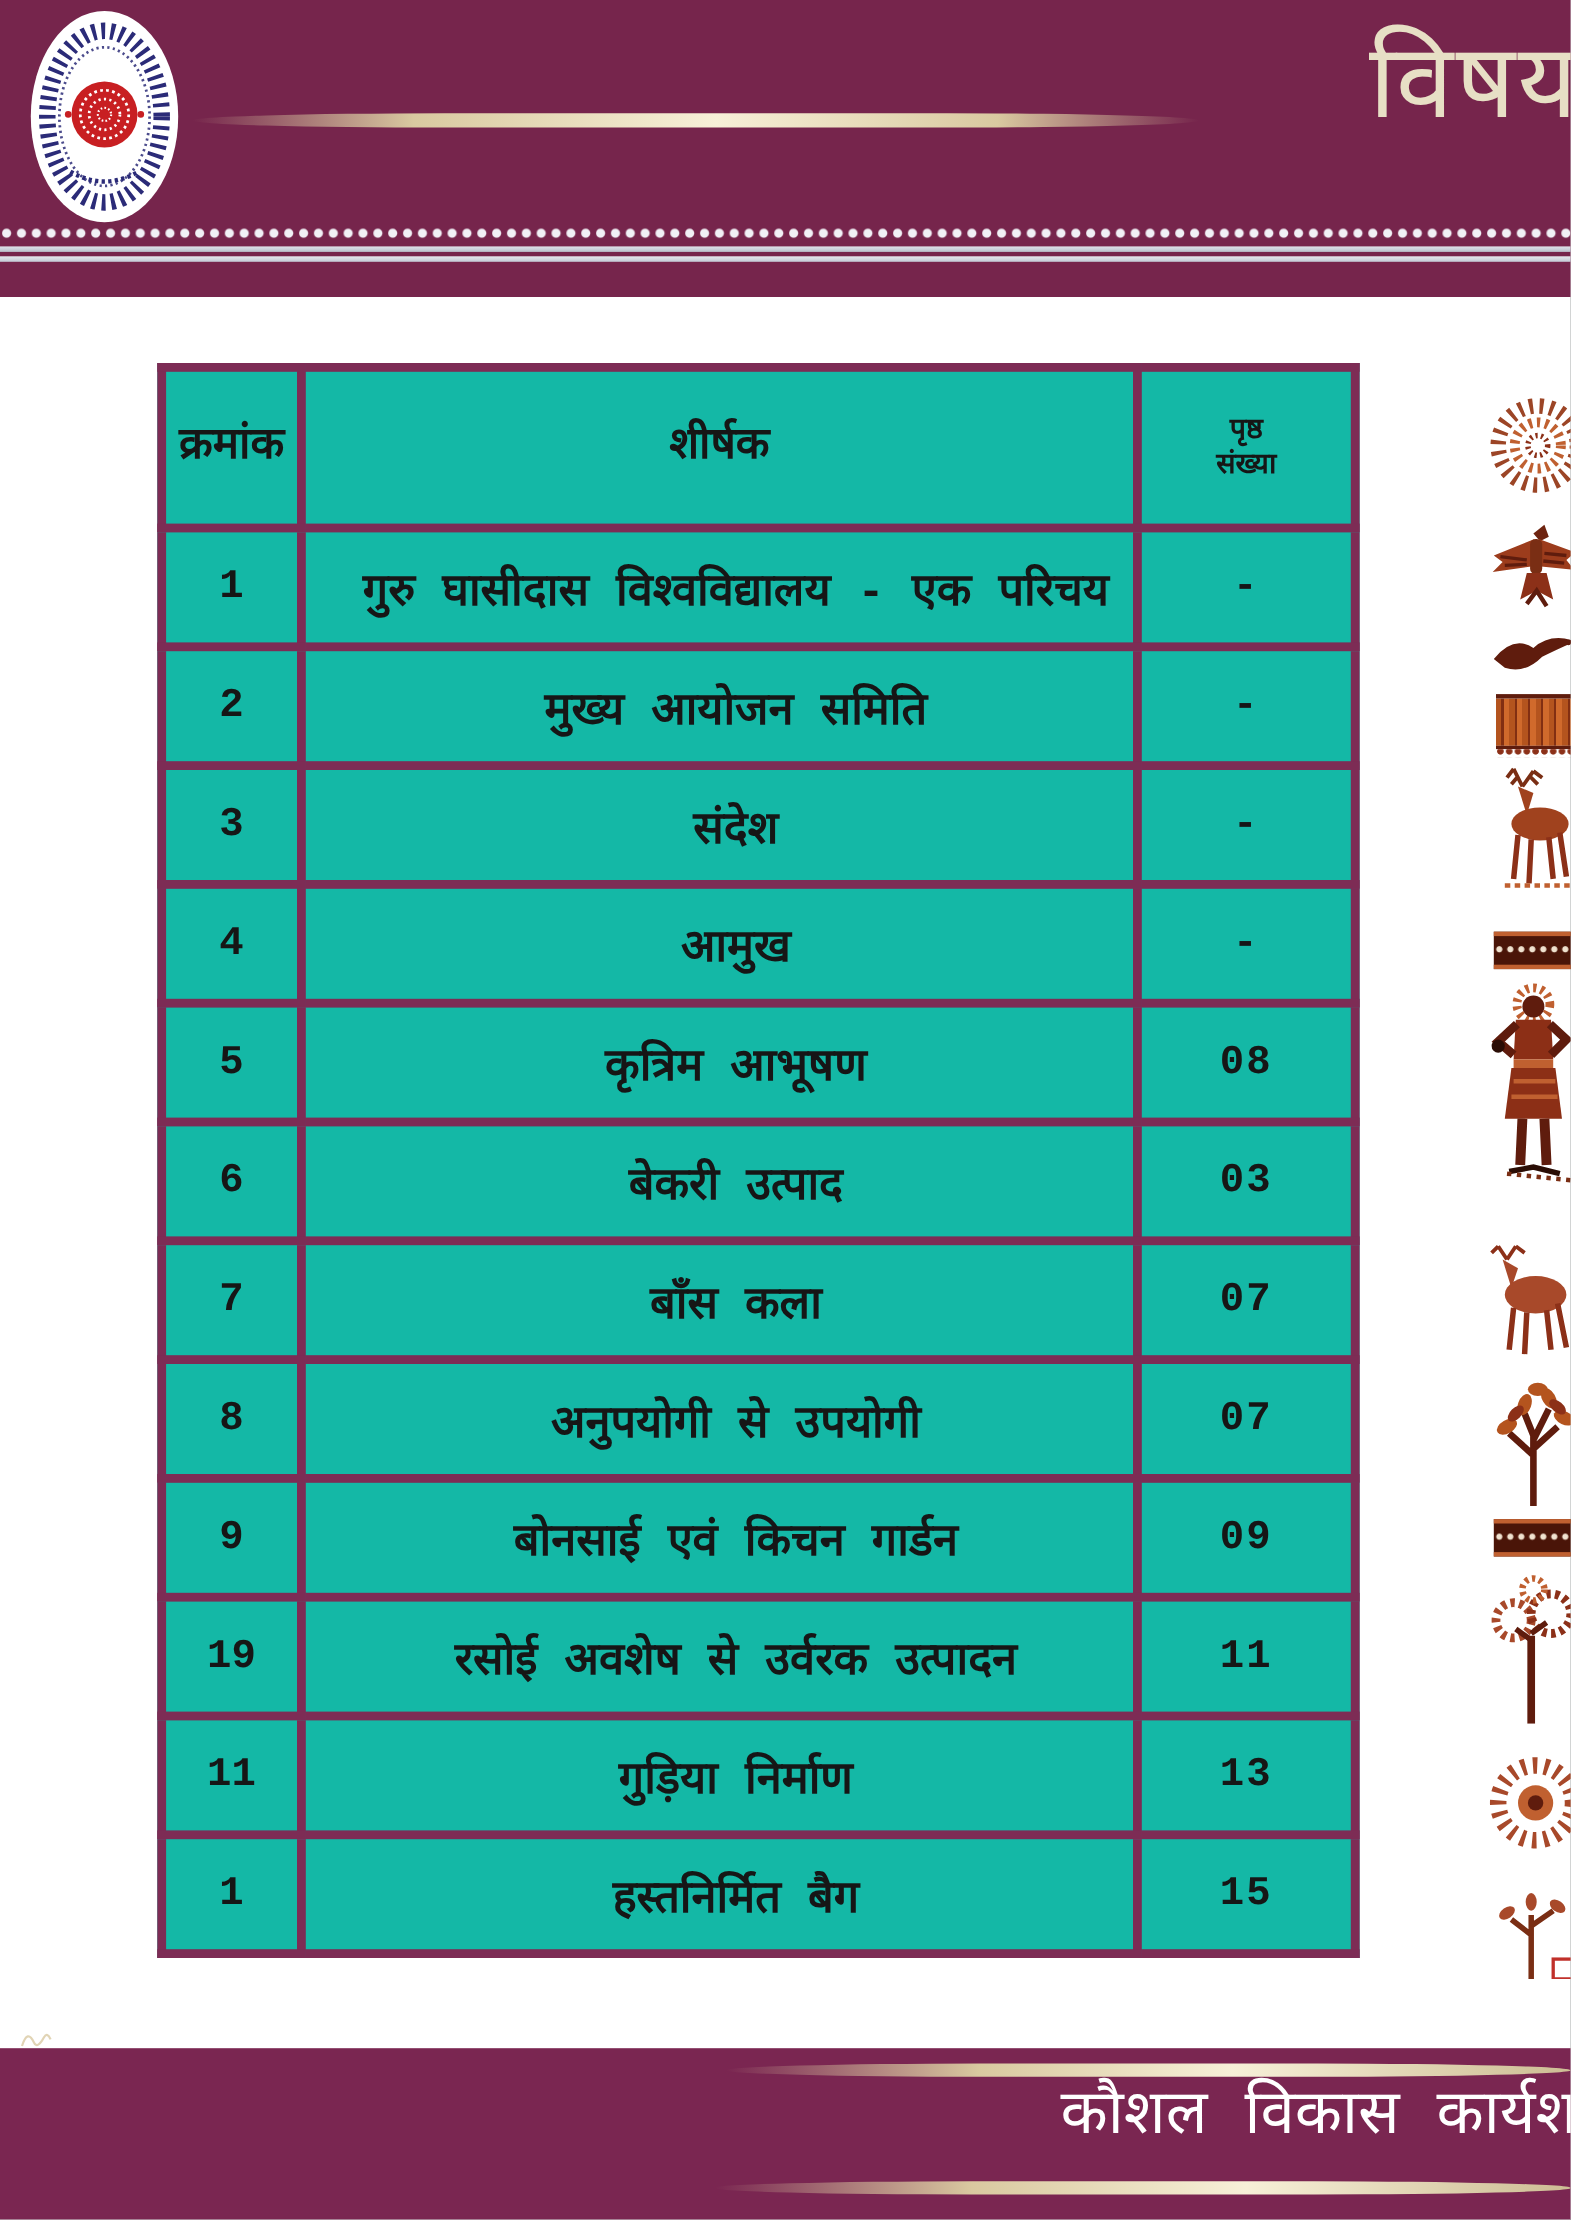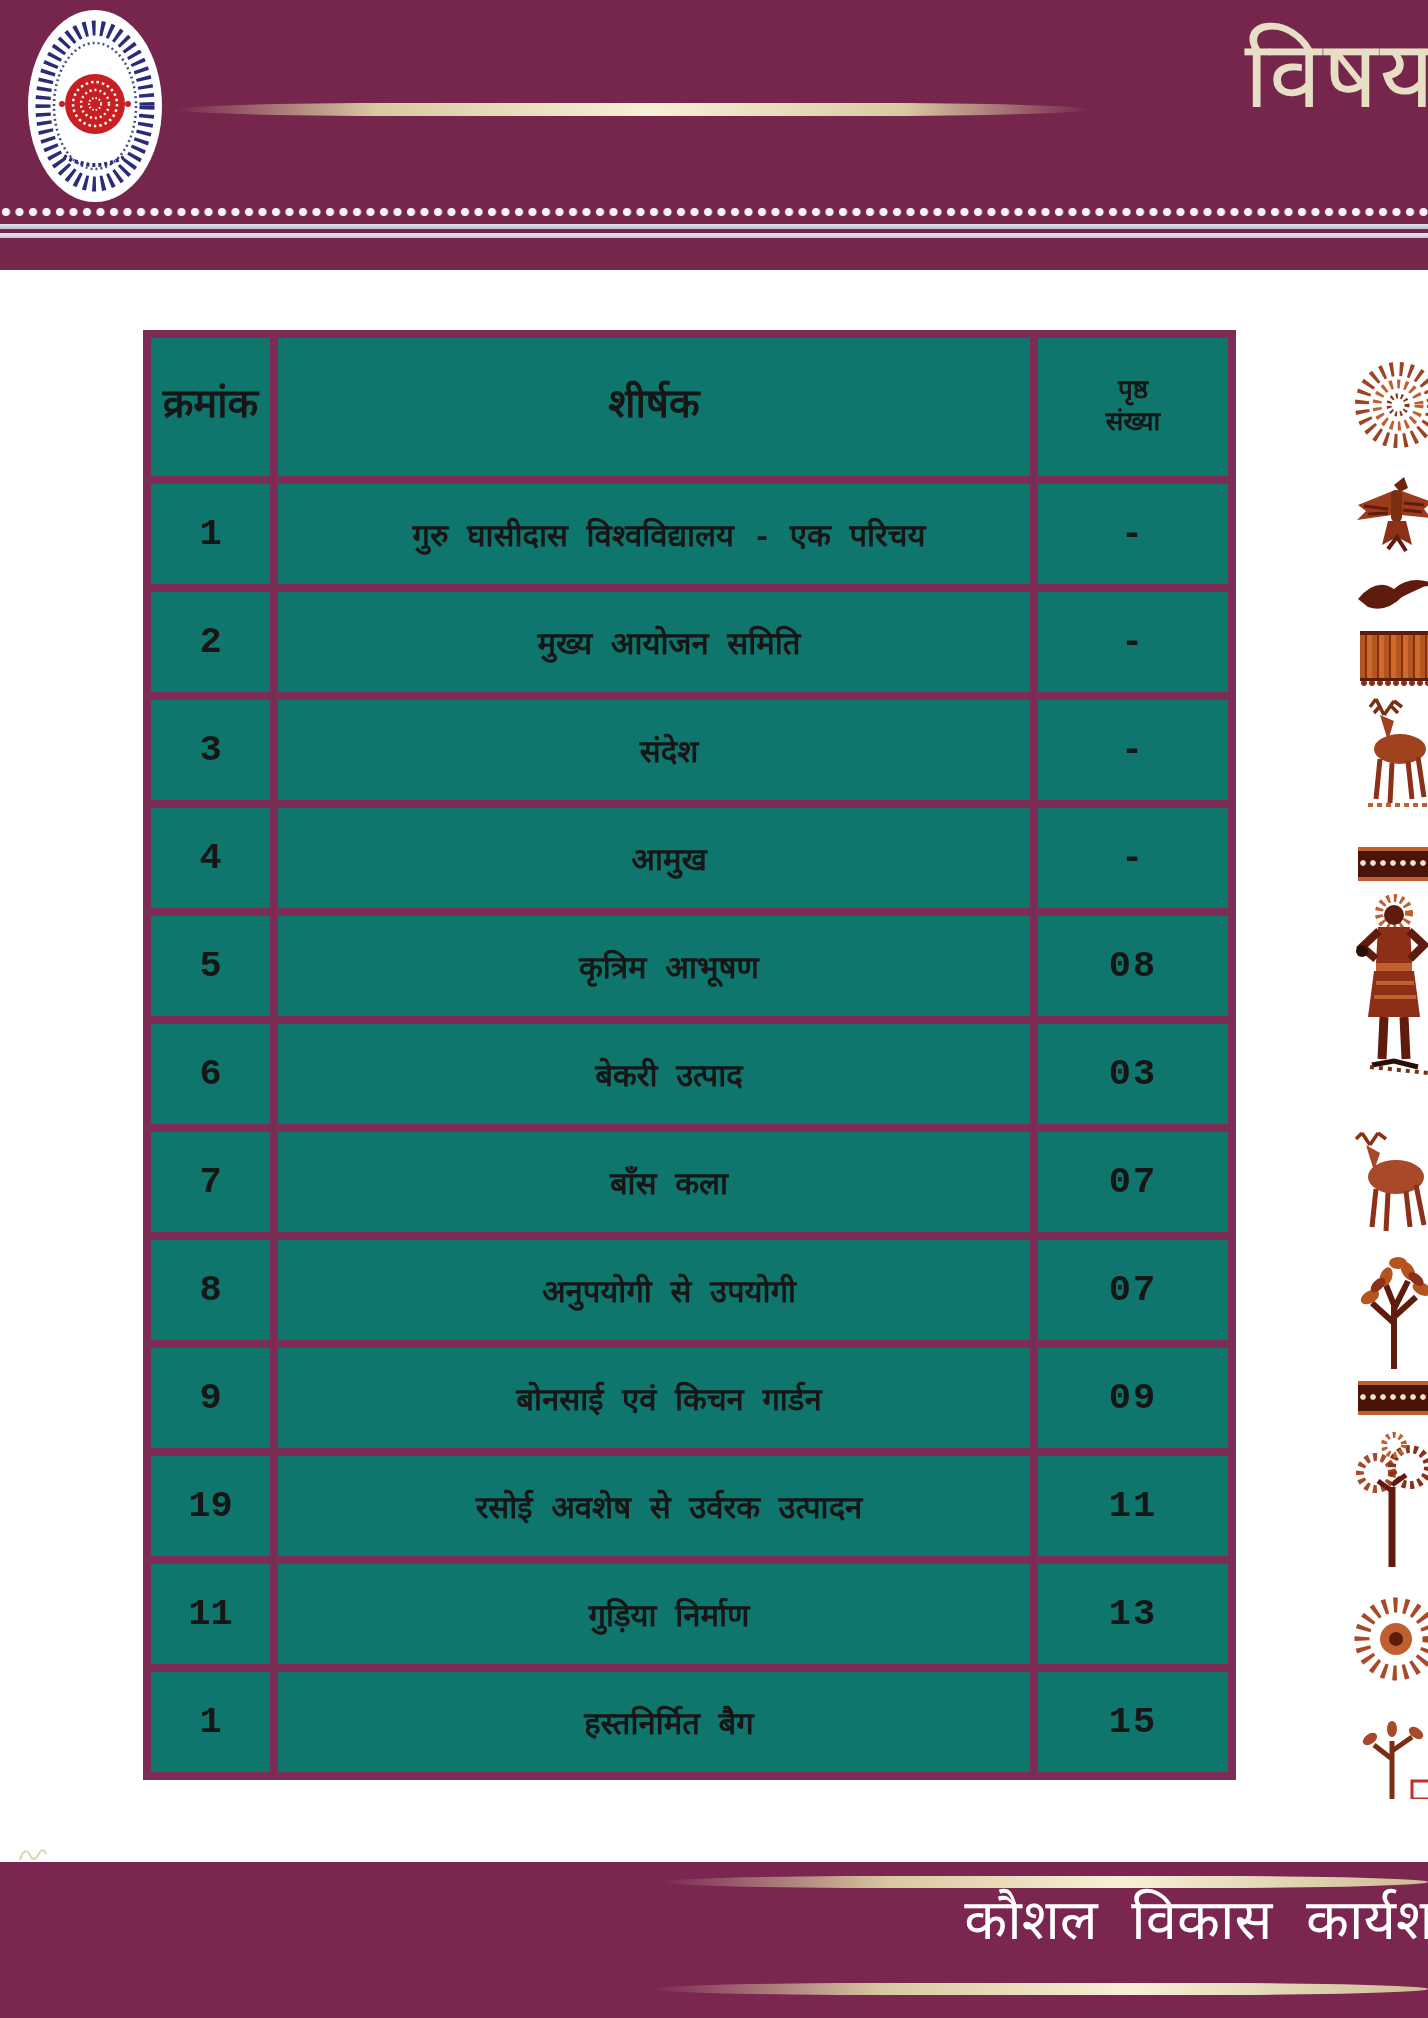--- a/index.html
+++ b/index.html
@@ -50,33 +50,33 @@
   }
   .silver-line-a{position:absolute;left:0;top:224px;width:1428px;height:5px;background:linear-gradient(180deg,#dfe3ea,#b9c0cc);}
   .silver-line-b{position:absolute;left:0;top:233px;width:1428px;height:5px;background:linear-gradient(180deg,#e6e9ef,#c2c8d4);}
 
   
   table.toc{
     position:absolute;left:143px;top:330px;
     width:1085px;
     border-collapse:collapse;
     table-layout:fixed;
-    background:#0f766e;
+    background:#14b8a6;
   }
   table.toc th,table.toc td{
     border:8px solid var(--tborder);
     color:var(--ink);
     vertical-align:middle;
     text-align:center;
   }
   table.toc thead th{height:146px;font-size:40px;font-weight:bold;line-height:1.25;}
   table.toc thead th.page-head{white-space:pre-line;font-size:26px;}
   table.toc tbody tr{height:108px;}
   td.sn{font-size:37px;font-weight:bold;}
-  td.title-cell{text-align:left;padding-left:30px;font-size:31px;font-weight:bold;white-space:nowrap;overflow:hidden;}
+  td.title-cell{text-align:left;padding-left:30px;font-size:41px;font-weight:bold;white-space:nowrap;overflow:hidden;}
   td.page-no{font-size:37px;font-weight:bold;letter-spacing:2px;}
 
   
   .art-strip{position:absolute;right:0;top:335px;width:92px;height:1470px;}
   .motif{position:absolute;right:-6px;}
   .band-rug{
     width:76px;height:50px;right:-8px;
     background:repeating-linear-gradient(90deg,#b4541e 0 5px,#822f12 5px 7px,#d06a2c 7px 12px);
     border-top:4px solid #5f1c0d;border-bottom:3px solid #5f1c0d;
   }

